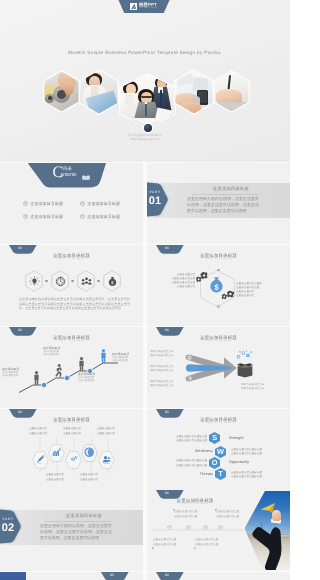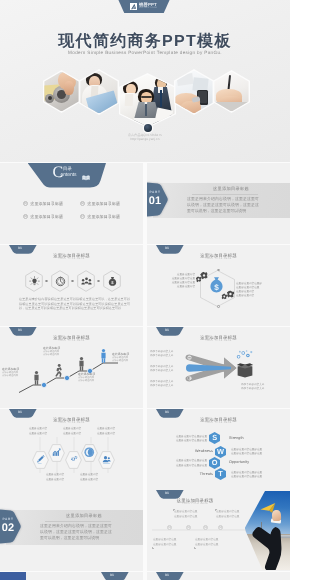--- a/index.html
+++ b/index.html
@@ -197,21 +197,20 @@
         <svg width="7" height="7" viewBox="0 0 14 14">
             <path d="M8.8 1.6 L2.2 12.4 L4.8 12.4 L8.6 6.1 L9.6 9.2 L7.4 9.2 L6.2 11.3 L12.2 11.3 Z" fill="#4a637e"></path>
           </svg>
       </span>
       <span class="logo-text">
         <span class="logo-cn">锐普PPT</span>
         <span class="logo-en">RAPIDPPT.COM</span>
       </span>
     </div>
 
-    <div class="cover-title">现代简约商务PPT模板</div>
     <div class="cover-sub">Modern  Simple Business PowerPoint Template design by PanGu.</div>
 
     <div class="hexrow">
 
       <div class="hx" style="left:43px;top:70px;width:37px;height:43px;">
         <div class="ring"></div>
         <div class="inner">
           <div style="left:0;top:0;right:0;bottom:0;background:linear-gradient(150deg,#e9e6e2 0%,#d9d6d2 40%,#b9b6b3 100%);"></div>
           <div style="left:-2px;top:13px;width:18px;height:15px;background:#e8d898;border-radius:1px;transform:rotate(-4deg);"></div>
           <div style="left:9px;top:14px;width:17px;height:17px;border-radius:50%;background:radial-gradient(circle at 40% 35%,#c9c6c3,#8e8b88 70%,#6c6a68);"></div>

